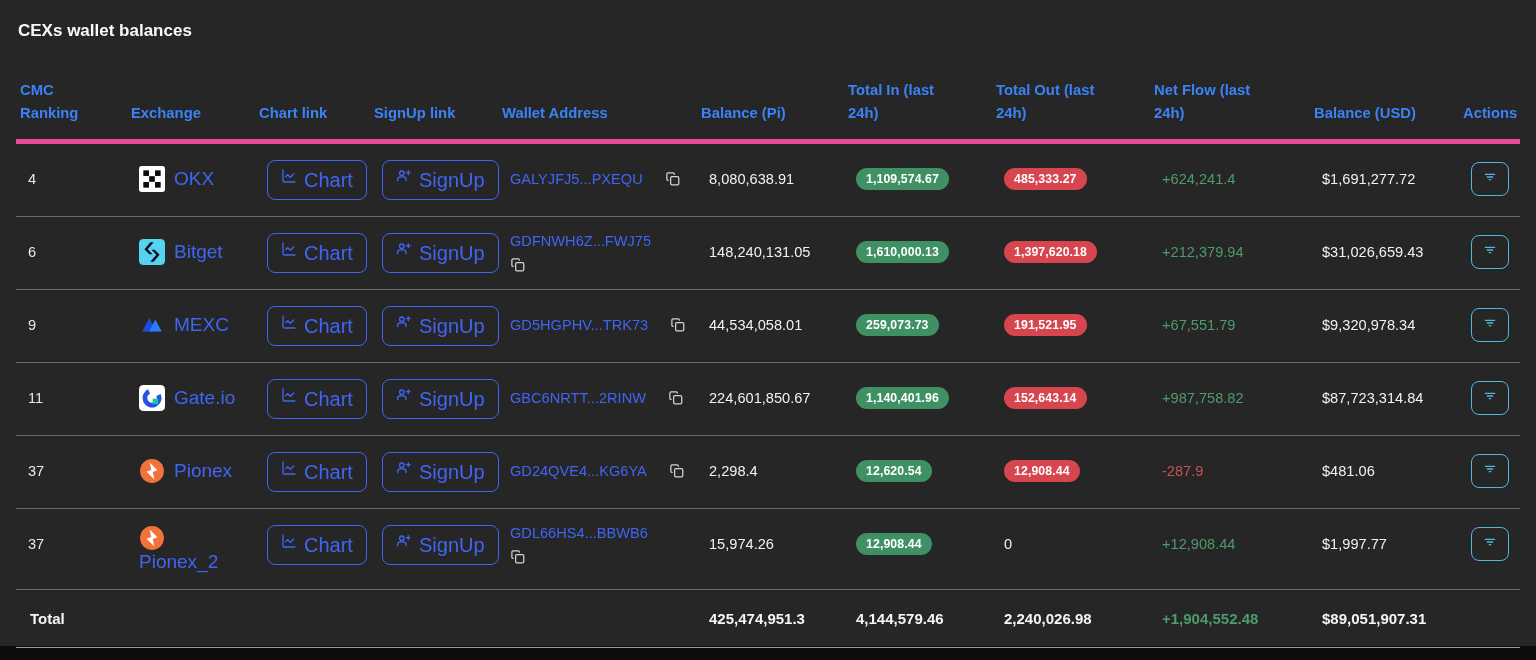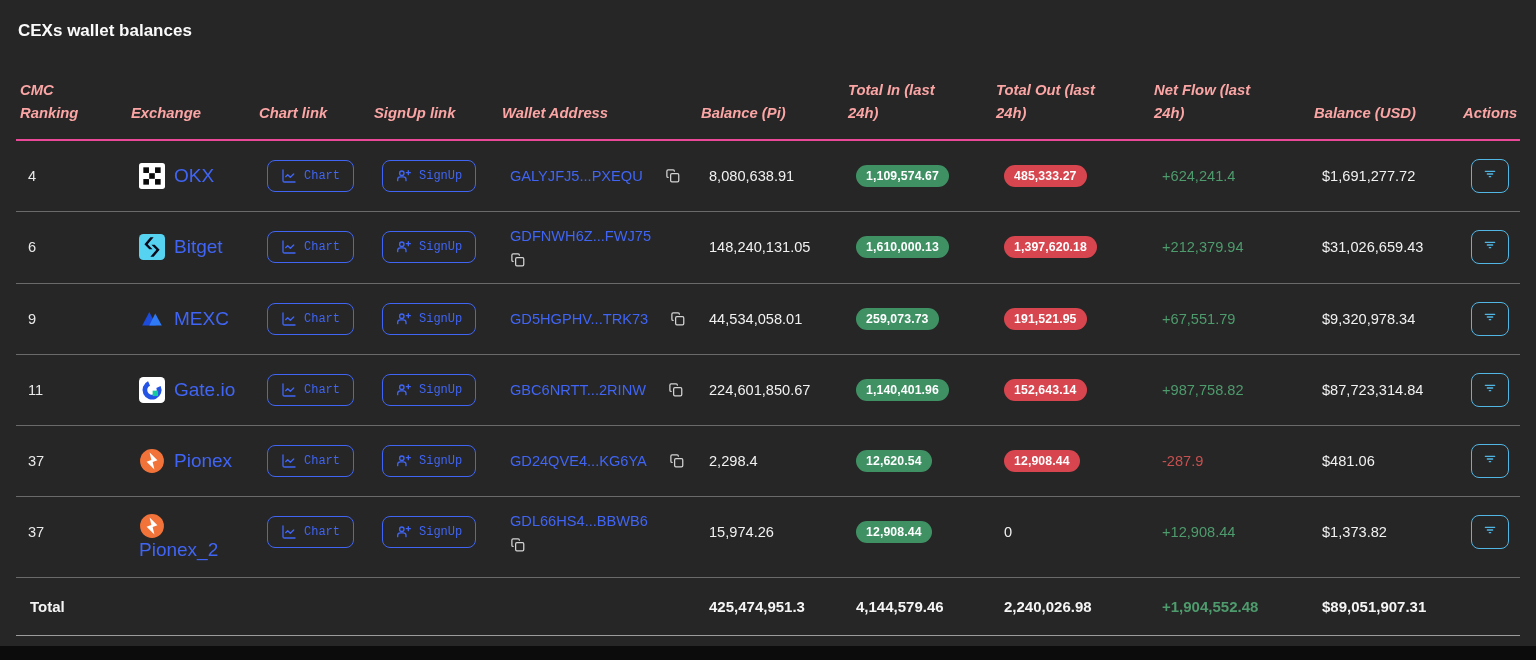--- a/index.html
+++ b/index.html
@@ -40,24 +40,23 @@
   }
   col.c0{width:111px} col.c1{width:128px} col.c2{width:115px} col.c3{width:128px}
   col.c4{width:199px} col.c5{width:147px} col.c6{width:148px} col.c7{width:158px}
   col.c8{width:160px} col.c9{width:149px} col.c10{width:auto}
   thead th{
     text-align:left;
     vertical-align:bottom;
     padding:26px 6px 14px 4px;
     font-size:14.8px;
     font-weight:700;
-    color:#fca5a5;
-    border-bottom:2px solid #ec4899;
+    color:#3b82f6;
+    border-bottom:5px solid #ec4899;
     line-height:1.55;
-    font-style:italic;
   }
   .hw{display:inline-block;}
   .hw-rank{width:70px;}
   .hw-last{width:118px;}
   tbody td{
     vertical-align:top;
     padding:16px 6px 16px 12px;
     border-bottom:1px solid #6a6a6a;
     font-size:14.6px;
   }
@@ -77,29 +76,28 @@
     font-size:19px;
   }
   .exchange.two-line{
     flex-direction:column;
     align-items:flex-start;
     gap:0;
   }
   .logo svg{width:26px;height:26px;display:block;}
   .btn{
     display:inline-flex;
-    align-items:center;
     gap:7px;
     padding:7px 13px;
     border:1px solid var(--accent-blue);
     border-radius:8px;
     background:transparent;
     color:var(--accent-blue);
-    font-size:12px;
-    font-family:Liberation Mono, monospace;
+    font-size:20px;
+    font-family:Liberation Sans, sans-serif;
     cursor:pointer;
     line-height:1.2;
   }
   .bicon{display:inline-flex;}
   .bicon svg{width:16px;height:16px;}
   .wallet-box{
     flex-wrap:wrap;
     align-content:center;
     gap:22px;
     row-gap:8px;
@@ -748,21 +746,21 @@
               <span class="out-val plain">0</span>
             </div>
     </td>
     <td>
       <div class="cellbox">
               <span class="net pos">+12,908.44</span>
             </div>
     </td>
     <td>
       <div class="cellbox">
-              <span class="num">$1,373.82</span>
+              <span class="num">$1,997.77</span>
             </div>
     </td>
     <td>
       <div class="cellbox">
         <button class="action-btn">
           <span>
             <svg viewBox="0 0 24 24" fill="none" stroke-width="2" stroke-linecap="round">
                     <line x1="5" y1="8" x2="19" y2="8"></line>
                     <line x1="8" y1="12" x2="16" y2="12"></line>
                     <line x1="11" y1="16" x2="13" y2="16"></line>

